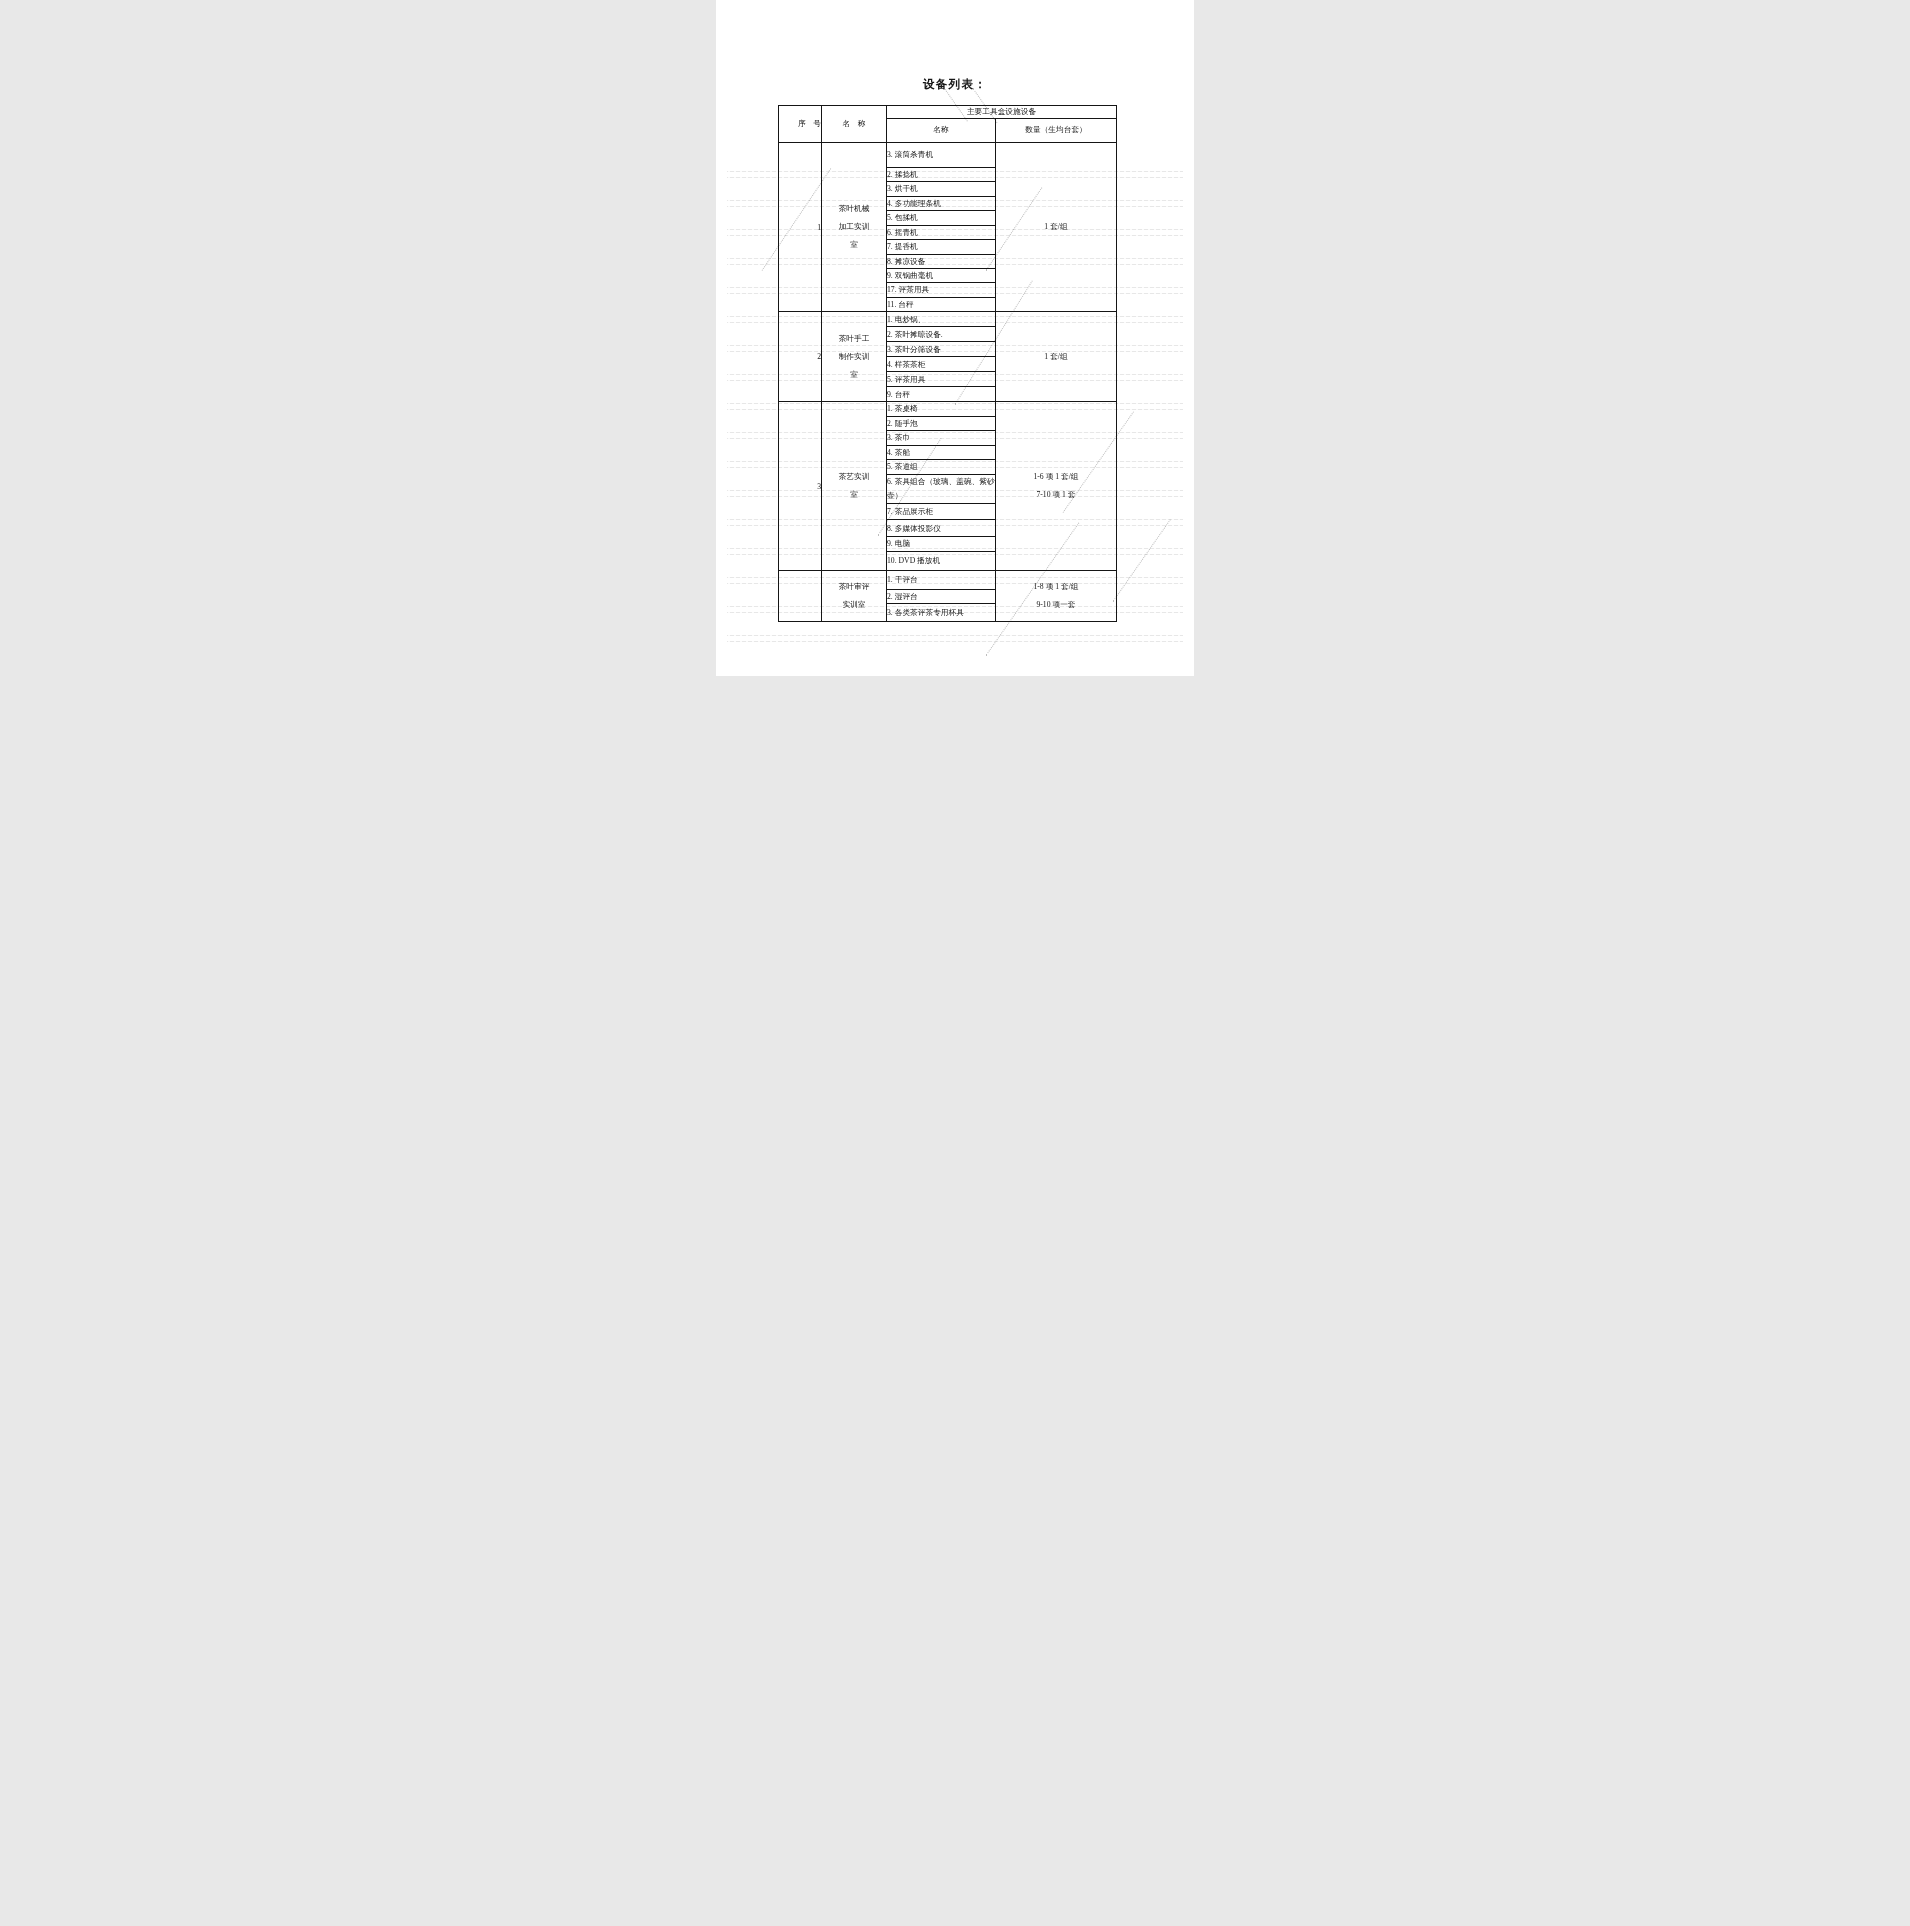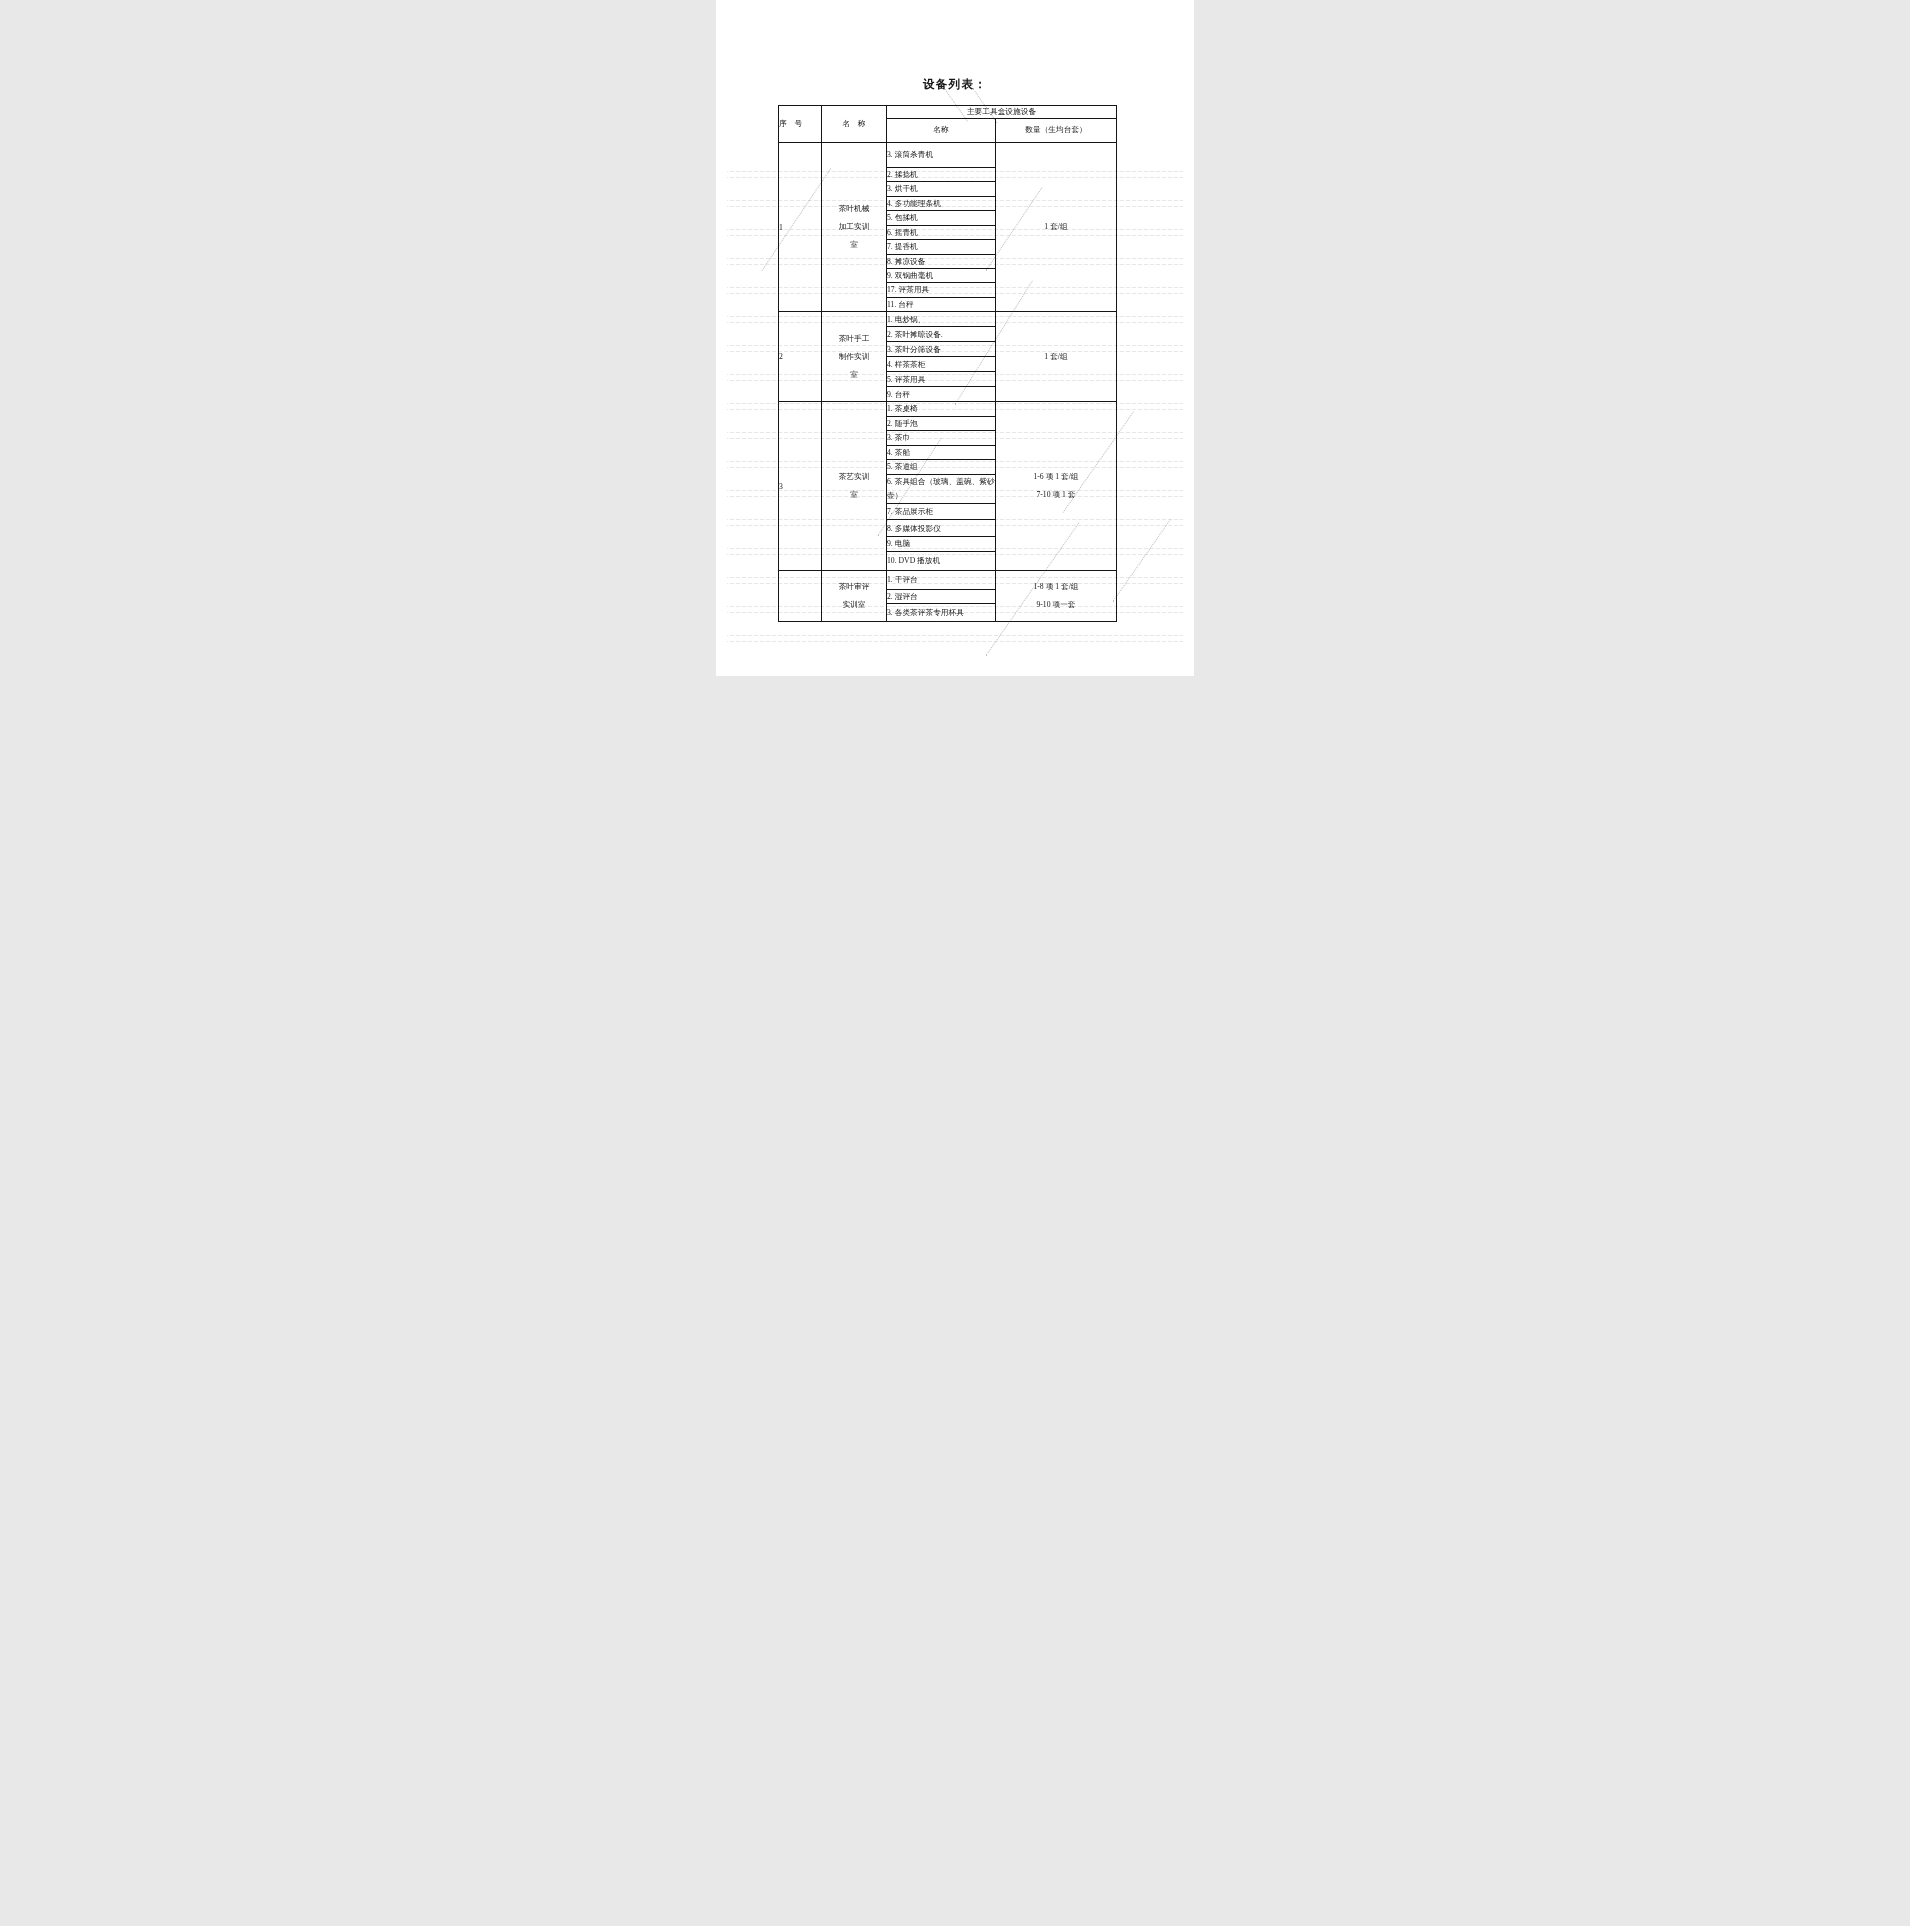--- a/index.html
+++ b/index.html
@@ -52,21 +52,21 @@
   table.equip td {
     border:0.8px solid #151515;
     padding:0;
     font-size:7.7px;
     vertical-align:middle;
     overflow:hidden;
   }
   td.bt { border-top:1.2px solid #111111; }
 
   td.hdr  { text-align:center; }
-  td.serial { text-align:left; font-size:8px; }
+  td.serial { text-align:right; font-size:8px; }
   td.room { text-align:center; }
   td.room span { display:inline-block; width:4.55em; line-height:2.35; text-align:center; }
   td.item { text-align:left; padding:1.5px 10px 1.5px 6.2px; line-height:1.75; }
   td.item.tall { vertical-align:top; padding-top:5.4px; }
   td.qty { text-align:center; line-height:1.5; }
   td.qty .qline + .qline { margin-top:6.2px; }
 </style>
 </head>
 <body>
 

